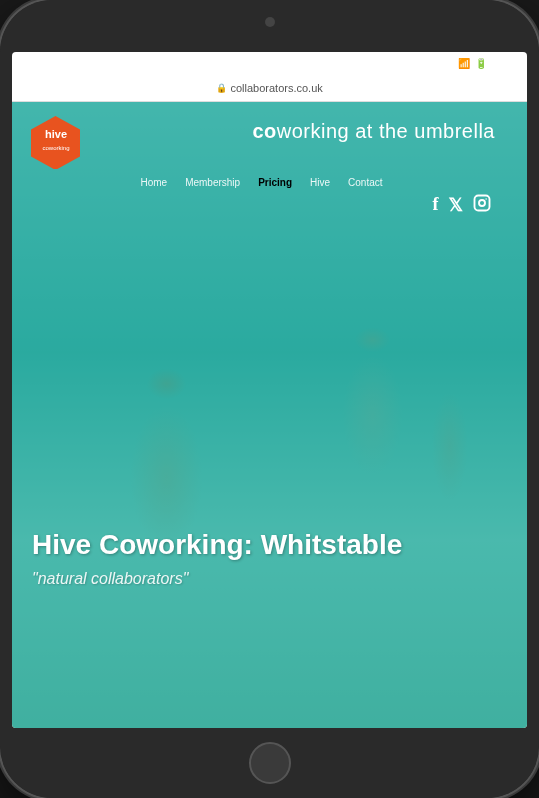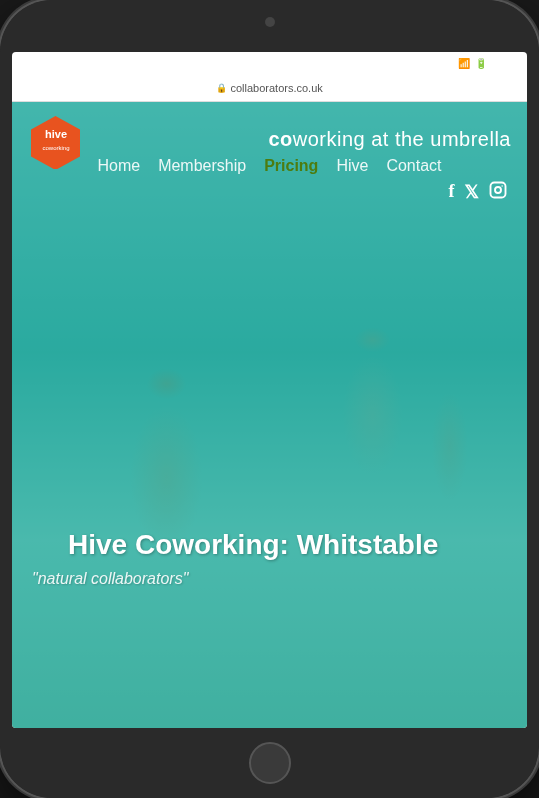--- a/index.html
+++ b/index.html
@@ -176,23 +176,23 @@
       top: 0; left: 0; right: 0; bottom: 0;
       background: rgba(0, 170, 160, 0.6);
       z-index: 2;
     }
 
     
     .nav-area {
       position: absolute;
       top: 0;
       left: 0;
-      right: 0;
+      right: 16px;
       z-index: 10;
-      padding: 20px 16px 10px;
+      padding: 12px 16px 10px;
     }
 
     
     .logo {
       position: absolute;
       top: 12px;
       left: 16px;
       width: 55px;
       height: 55px;
     }
@@ -219,28 +219,29 @@
     
     .nav-menu {
       display: flex;
       justify-content: center;
       gap: 18px;
       margin-top: 6px;
     }
 
     .nav-item {
       color: rgba(255,255,255,0.9);
-      font-size: 16px;
+      font-size: 10px;
       cursor: pointer;
       text-decoration: none;
+      margin-top: 28px;
     }
 
     .nav-item.active {
       font-weight: 700;
-      color: #4d7c0f;
+      color: #000000;
     }
 
     
     .social-icons {
       display: flex;
       justify-content: flex-end;
       gap: 10px;
       margin-top: 6px;
       padding-right: 4px;
     }
@@ -261,21 +262,20 @@
       padding: 0 20px;
       z-index: 10;
     }
 
     .hero-heading {
       color: #fff;
       font-size: 28px;
       font-weight: 700;
       line-height: 1.2;
       text-shadow: 1px 1px 3px rgba(0,0,0,0.3);
-      margin-left: 36px;
     }
 
     .hero-subheading {
       color: rgba(255,255,255,0.9);
       font-size: 16px;
       font-style: italic;
       margin-top: 8px;
       font-weight: 300;
       text-shadow: 1px 1px 2px rgba(0,0,0,0.2);
     }

